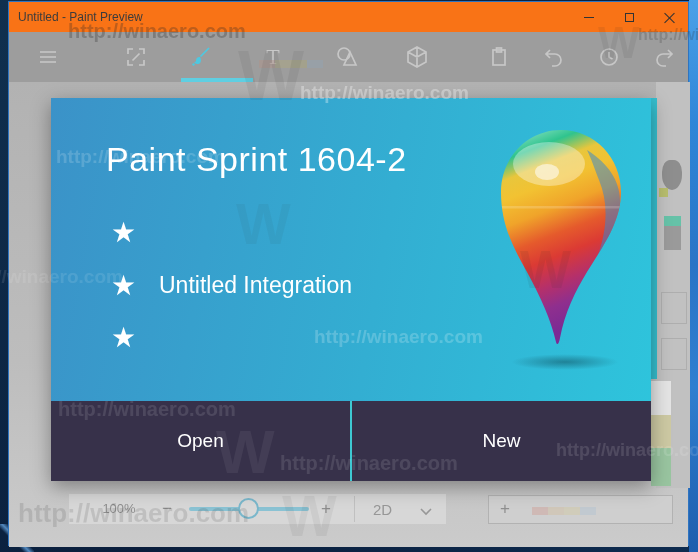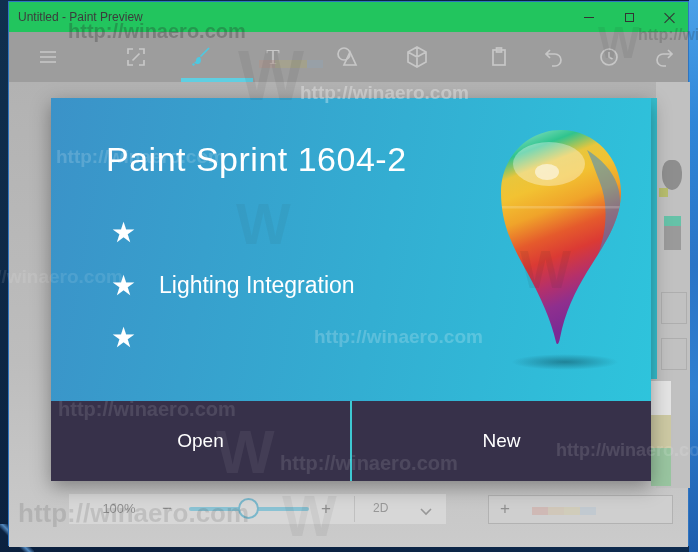--- a/index.html
+++ b/index.html
@@ -10,21 +10,21 @@
     background:linear-gradient(135deg,#10304f 0%,#0a1e3c 55%,#0e2c50 100%);
   }
   
   .desktop-right{position:absolute;left:689px;top:0;width:9px;height:552px;
     background:linear-gradient(180deg,#4aa1e8 0%,#2f86d8 22%,#2a74c6 48%,#2f7fd0 70%,#1d5dad 100%);}
   .desktop-beam{position:absolute;left:0;top:524px;width:34px;height:28px;
     background:linear-gradient(45deg,transparent 38%,rgba(96,156,214,.85) 48%,transparent 58%);}
   
   #win{position:absolute;left:8px;top:1px;width:681px;height:545px;
     border:1px solid #2e74c0;background:#b7b7b7;}
-  .titlebar{position:absolute;left:0;top:0;width:100%;height:30px;background:#22c55e;}
+  .titlebar{position:absolute;left:0;top:0;width:100%;height:30px;background:#f97316;}
   .title-text{position:absolute;left:9px;top:8px;font-size:12px;color:#3c3c3c;white-space:nowrap;}
   .ctrl{position:absolute;top:0;width:34px;height:30px;display:flex;align-items:center;justify-content:center;}
   .ctrl-min{left:563px;} .ctrl-max{left:603px;} .ctrl-close{left:643px;}
   .glyph-min{width:10px;height:0;border-top:1px solid #333;}
   .glyph-max{width:9px;height:9px;border:1px solid #333;}
   .glyph-close{position:relative;width:11px;height:11px;}
   .glyph-close:before,.glyph-close:after{content:"";position:absolute;left:5px;top:-1px;width:1px;height:14px;background:#333;}
   .glyph-close:before{transform:rotate(45deg);} .glyph-close:after{transform:rotate(-45deg);}
   
   .toolbar{position:absolute;left:0;top:30px;width:100%;height:50px;background:#9d9d9d;}
@@ -50,21 +50,21 @@
   .swatch-tan{top:413px;height:33px;background:#cdc9a3;}
   .swatch-green{top:446px;height:38px;background:#99c5a0;}
   
   .zoom-bar{position:absolute;left:60px;top:492px;width:377px;height:30px;background:#d7d7d7;}
   .zoom-value{position:absolute;left:18px;top:7px;width:64px;text-align:center;font-size:13px;color:#8f8f8f;}
   .zb-minus{position:absolute;left:86px;top:3px;width:24px;height:24px;text-align:center;font-size:17px;color:#909090;line-height:24px;}
   .zb-plus{position:absolute;left:245px;top:3px;width:24px;height:24px;text-align:center;font-size:17px;color:#909090;line-height:24px;}
   .zb-track{position:absolute;left:120px;top:13px;width:120px;height:4px;background:#8ac2d3;border-radius:2px;}
   .zb-thumb{position:absolute;left:169px;top:4px;width:21px;height:21px;border-radius:50%;background:#d9d9d9;border:2px solid #7ab7cb;}
   .zb-divider{position:absolute;left:285px;top:2px;width:1px;height:26px;background:#c0c0c0;}
-  .zb-mode{position:absolute;left:304px;top:7px;font-size:12px;color:#979797;}
+  .zb-mode{position:absolute;left:304px;top:7px;font-size:15px;color:#979797;}
   .zb-chevron{position:absolute;left:350px;top:9px;}
   .zb-chevron svg{stroke:#979797;fill:none;stroke-width:1.6;}
   .palette-box{position:absolute;left:479px;top:493px;width:185px;height:29px;border:1px solid #b2b2b2;background:#cfcfcf;}
   .pb-add{position:absolute;left:6px;top:3px;width:20px;height:20px;font-size:17px;color:#8f8f8f;text-align:center;line-height:20px;}
   
   .dialog{position:absolute;left:42px;top:96px;width:600px;height:383px;z-index:10;
     box-shadow:0 6px 18px rgba(0,0,0,.35);}
   .dlg-body{position:absolute;left:0;top:0;width:600px;height:303px;
     background:linear-gradient(100deg,#3b92c8 0%,#33aed2 55%,#2ec4dc 100%);}
   .dlg-title{position:absolute;left:55px;top:42px;font-size:34px;font-weight:300;color:#fff;letter-spacing:.5px;white-space:nowrap;}
@@ -209,21 +209,21 @@
 
     <div class="dialog">
       <div class="dlg-body">
         <div class="dlg-title">Paint Sprint 1604-2</div>
 
         <div class="feature f1">
           <span class="star">★</span>
         </div>
         <div class="feature f2">
           <span class="star">★</span>
-          <span class="flabel">Lighting Integration</span>
+          <span class="flabel">Untitled Integration</span>
         </div>
         <div class="feature f3">
           <span class="star">★</span>
         </div>
 
         <div class="balloon-shadow"></div>
         <svg class="balloon" viewBox="0 0 140 240">
           <defs>
             <linearGradient id="rainbow" x1="0" y1="0" x2="0.22" y2="1">
               <stop offset="0" stop-color="#d5efe9"></stop>

